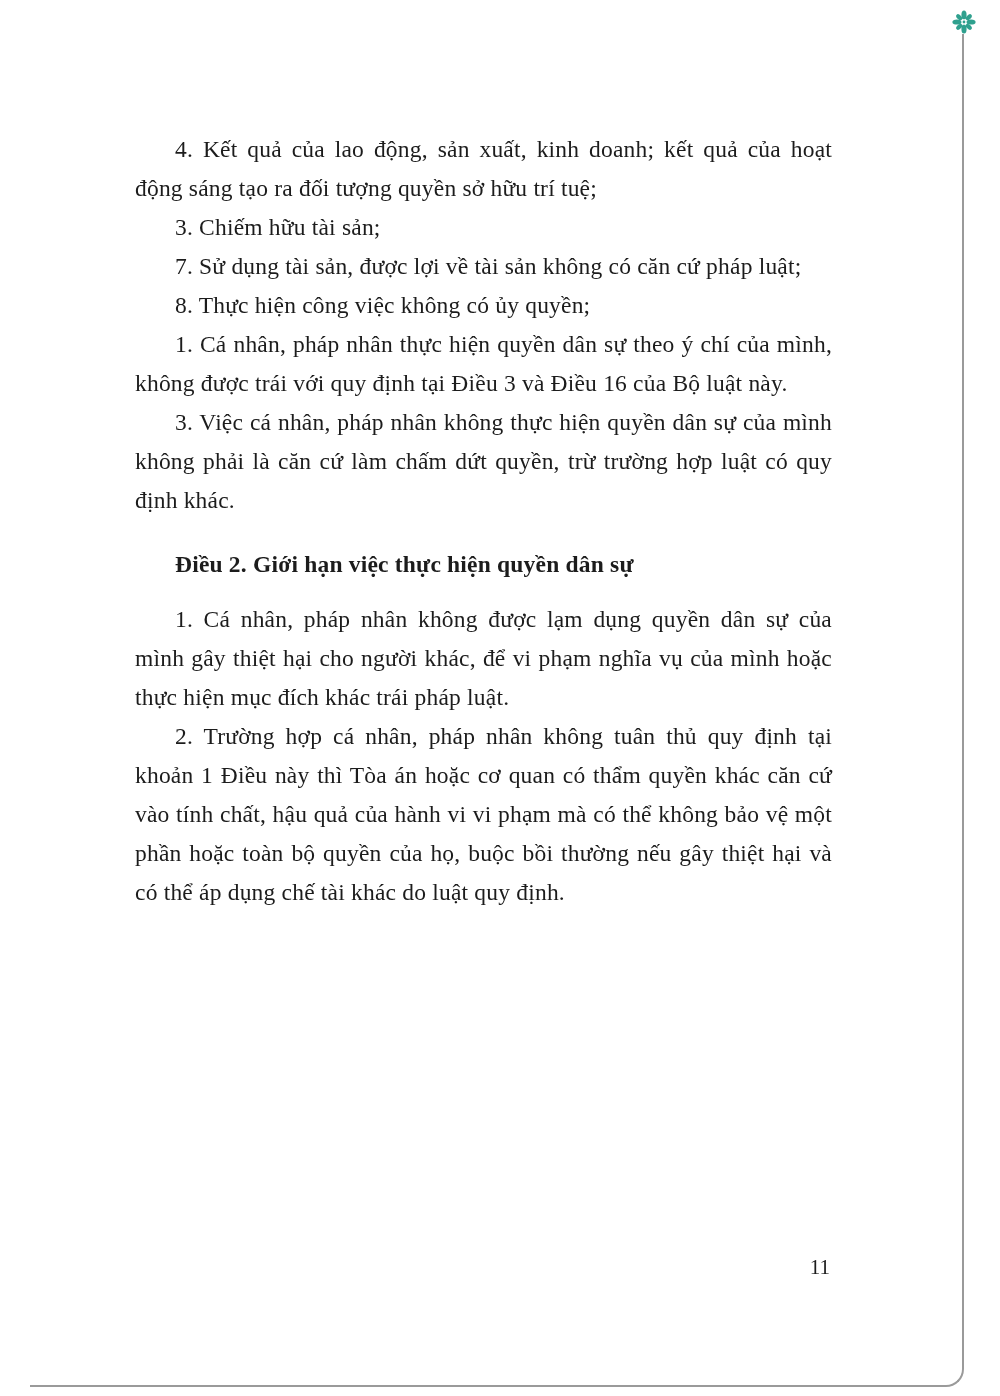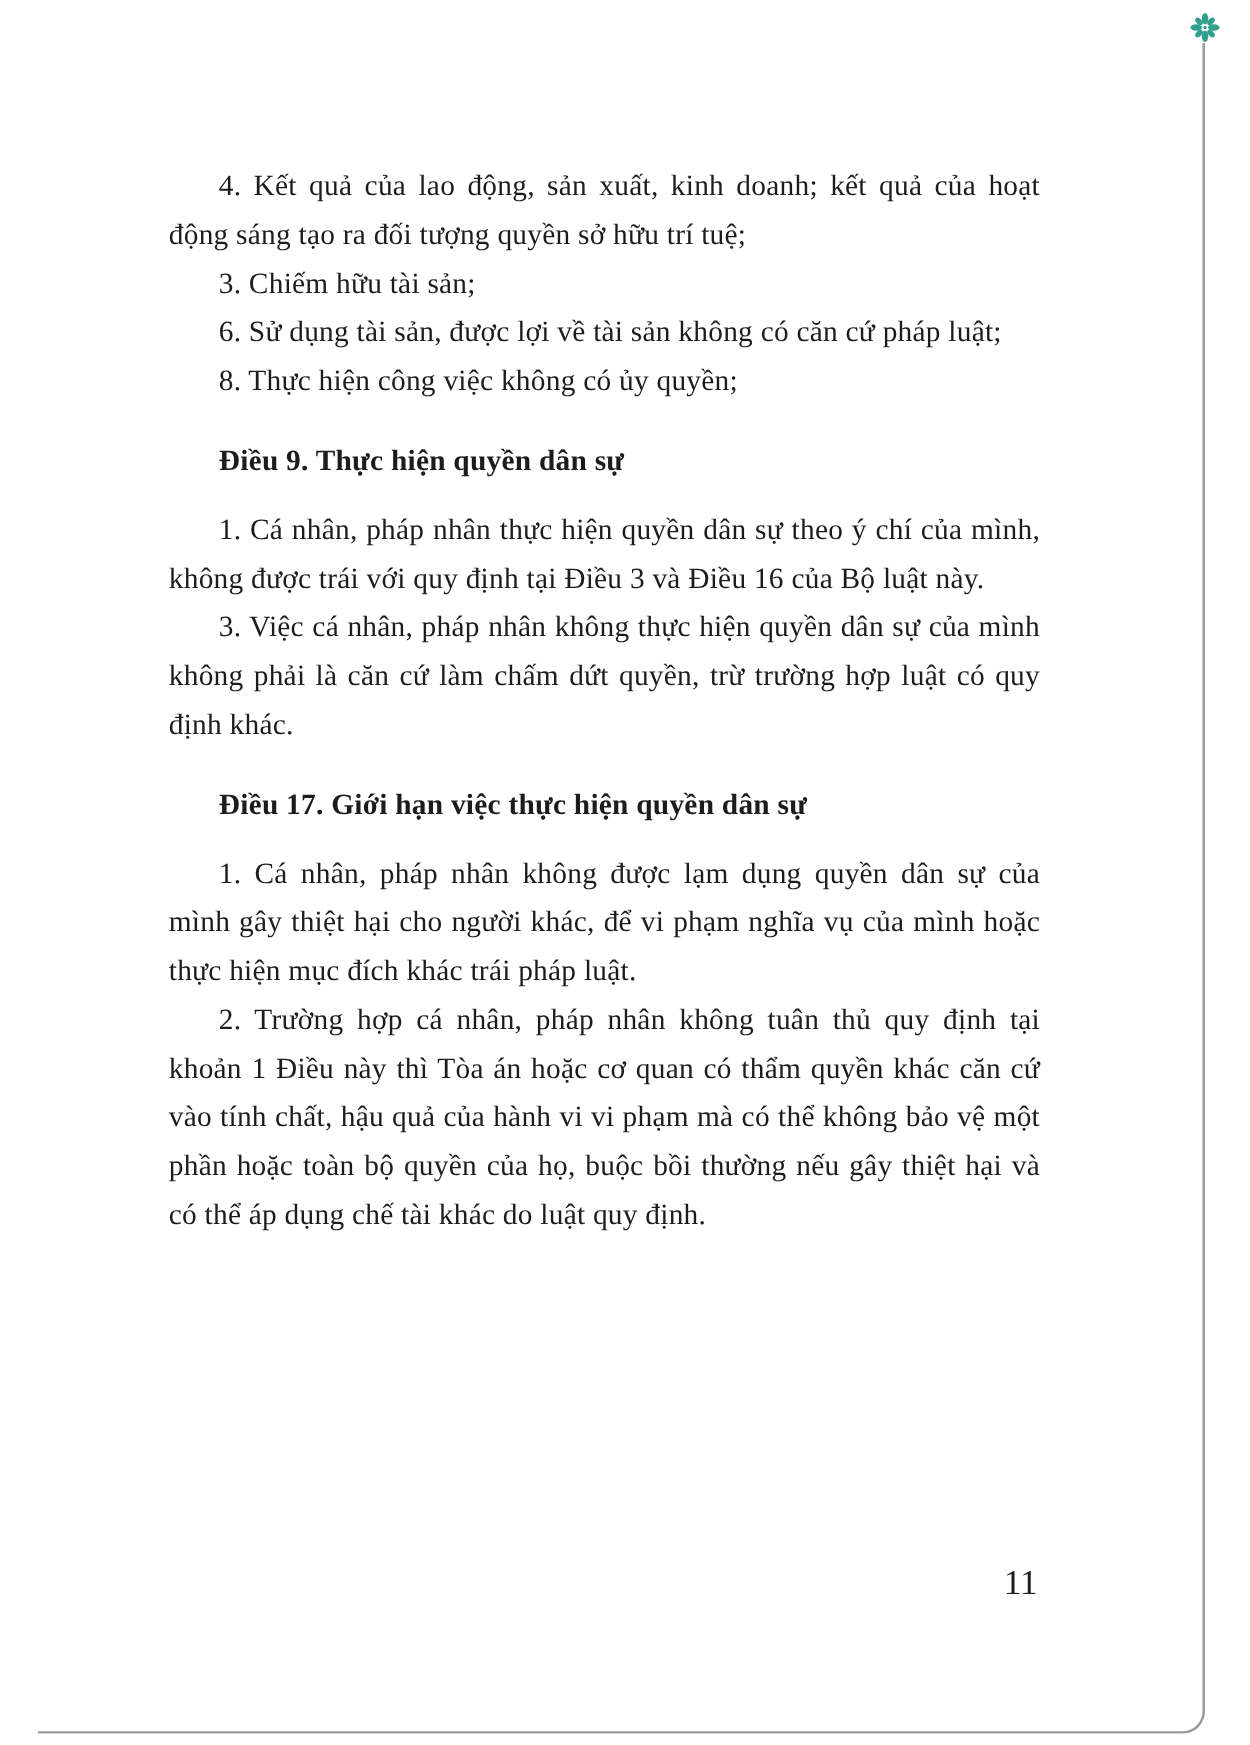--- a/index.html
+++ b/index.html
@@ -52,21 +52,21 @@
   .content p.heading {
     font-weight: bold;
     margin-top: 25px;
     margin-bottom: 16px;
     text-align: left;
   }
   .page-number {
     position: absolute;
     top: 1250px;
     right: 170px;
-    font-size: 28px;
+    font-size: 21px;
     line-height: 34px;
     color: #1c1c1c;
   }
 </style>
 </head>
 <body>
 
 <div class="page">
 
   <div class="page-border"></div>
@@ -84,25 +84,24 @@
         <ellipse cx="9.2" cy="18.8" rx="2.2" ry="3.6" transform="rotate(45 9.2 18.8)"></ellipse>
         <circle cx="14" cy="14" r="2.4" fill="#ffffff"></circle>
         <circle cx="14" cy="14" r="1.4"></circle>
       </g>
     </svg>
   </span>
 
   <div class="content">
     <p class="item">4. Kết quả của lao động, sản xuất, kinh doanh; kết quả của hoạt động sáng tạo ra đối tượng quyền sở hữu trí tuệ;</p>
     <p class="item">3. Chiếm hữu tài sản;</p>
-    <p class="item">6. Sử dụng tài sản, được lợi về tài sản không có căn cứ pháp luật;</p>
+    <p class="item">7. Sử dụng tài sản, được lợi về tài sản không có căn cứ pháp luật;</p>
     <p class="item">8. Thực hiện công việc không có ủy quyền;</p>
-    <p class="heading">Điều 9. Thực hiện quyền dân sự</p>
     <p class="para">1. Cá nhân, pháp nhân thực hiện quyền dân sự theo ý chí của mình, không được trái với quy định tại Điều 3 và Điều 16 của Bộ luật này.</p>
     <p class="para">3. Việc cá nhân, pháp nhân không thực hiện quyền dân sự của mình không phải là căn cứ làm chấm dứt quyền, trừ trường hợp luật có quy định khác.</p>
-    <p class="heading">Điều 17. Giới hạn việc thực hiện quyền dân sự</p>
+    <p class="heading">Điều 2. Giới hạn việc thực hiện quyền dân sự</p>
     <p class="para">1. Cá nhân, pháp nhân không được lạm dụng quyền dân sự của mình gây thiệt hại cho người khác, để vi phạm nghĩa vụ của mình hoặc thực hiện mục đích khác trái pháp luật.</p>
     <p class="para">2. Trường hợp cá nhân, pháp nhân không tuân thủ quy định tại khoản 1 Điều này thì Tòa án hoặc cơ quan có thẩm quyền khác căn cứ vào tính chất, hậu quả của hành vi vi phạm mà có thể không bảo vệ một phần hoặc toàn bộ quyền của họ, buộc bồi thường nếu gây thiệt hại và có thể áp dụng chế tài khác do luật quy định.</p>
   </div>
 
   <div class="page-number">11</div>
 
 </div>
 
 </body></html>

